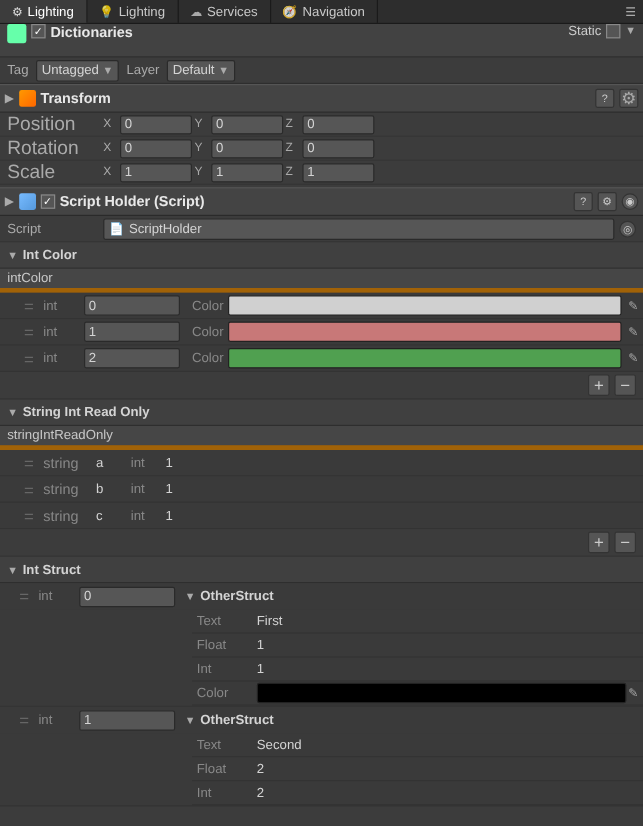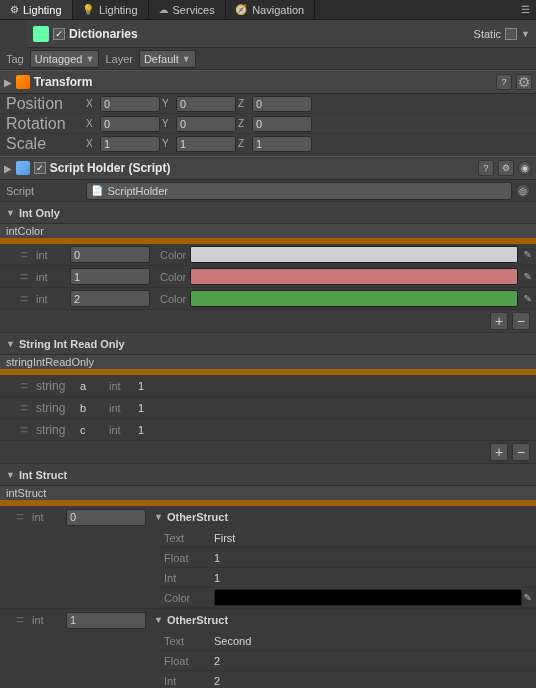--- a/index.html
+++ b/index.html
@@ -50,27 +50,25 @@
     
     .main {
       background: #3c3c3c;
       overflow-y: auto;
       height: calc(688px - 20px);
     }
 
     
     .obj-bar {
       display: flex;
-      align-items: center;
       background: #424242;
       height: 28px;
       padding: 0 6px;
       gap: 4px;
       border-bottom: 1px solid #2a2a2a;
-      margin-left: 27px;
     }
     .obj-icon {
       width: 16px;
       height: 16px;
       background: #6fa;
       border-radius: 2px;
       flex-shrink: 0;
     }
     .checkbox {
       width: 12px;
@@ -302,21 +300,21 @@
     .sub-arrow { font-size: 9px; color: #aaa; margin-right: 4px; }
     .sub-title { font-size: 11px; font-weight: bold; color: #d4d4d4; }
 
     
     .dict-label-row {
       display: flex;
       align-items: center;
       height: 20px;
       padding: 0 6px;
       background: #464646;
-      border-bottom: 6px solid #a16207;
+      border-bottom: 4px solid #a16207;
       justify-content: flex-end;
     }
     .dict-name {
       font-size: 11px;
       color: #c8c8c8;
       flex: 1;
     }
 
     
     .dict-row {
@@ -536,21 +534,21 @@
       <span class="script-row-label">Script</span>
       <div class="script-field">
         <span class="script-file-icon">📄</span>
         <span>ScriptHolder</span>
       </div>
       <div class="circle-btn" style="margin-left:4px">◎</div>
     </div>
 
     <div class="sub-section-header">
       <span class="sub-arrow">▼</span>
-      <span class="sub-title">Int Only</span>
+      <span class="sub-title">Int Color</span>
     </div>
 
     <div class="dict-label-row">
       <span class="dict-name">intColor</span>
     </div>
 
     <div class="dict-row">
       <span class="drag-handle">=</span>
       <span class="type-label">int</span>
       <input class="value-input" type="text" value="0" style="">
@@ -614,23 +612,20 @@
     <div class="add-remove-row">
       <div class="pm-btn">+</div>
       <div class="pm-btn">−</div>
     </div>
 
     <div class="sub-section-header">
       <span class="sub-arrow">▼</span>
       <span class="sub-title">Int Struct</span>
     </div>
 
-    <div class="dict-label-row">
-      <span class="dict-name">intStruct</span>
-    </div>
 
     <div style="background:#3a3a3a; border-bottom:1px solid #333;">
       <div style="display:flex; align-items:center; height:22px; padding:0 4px 0 16px; gap:4px;">
         <span class="drag-handle">=</span>
         <span class="type-label">int</span>
         <input class="value-input" type="text" value="0" style="">
         <div style="flex:1; padding-left:4px;">
           <div style="display:flex; align-items:center; gap:4px;">
             <span style="font-size:9px;color:#aaa;">▼</span>
             <span style="font-size:11px;font-weight:bold;color:#d4d4d4;">OtherStruct</span>

